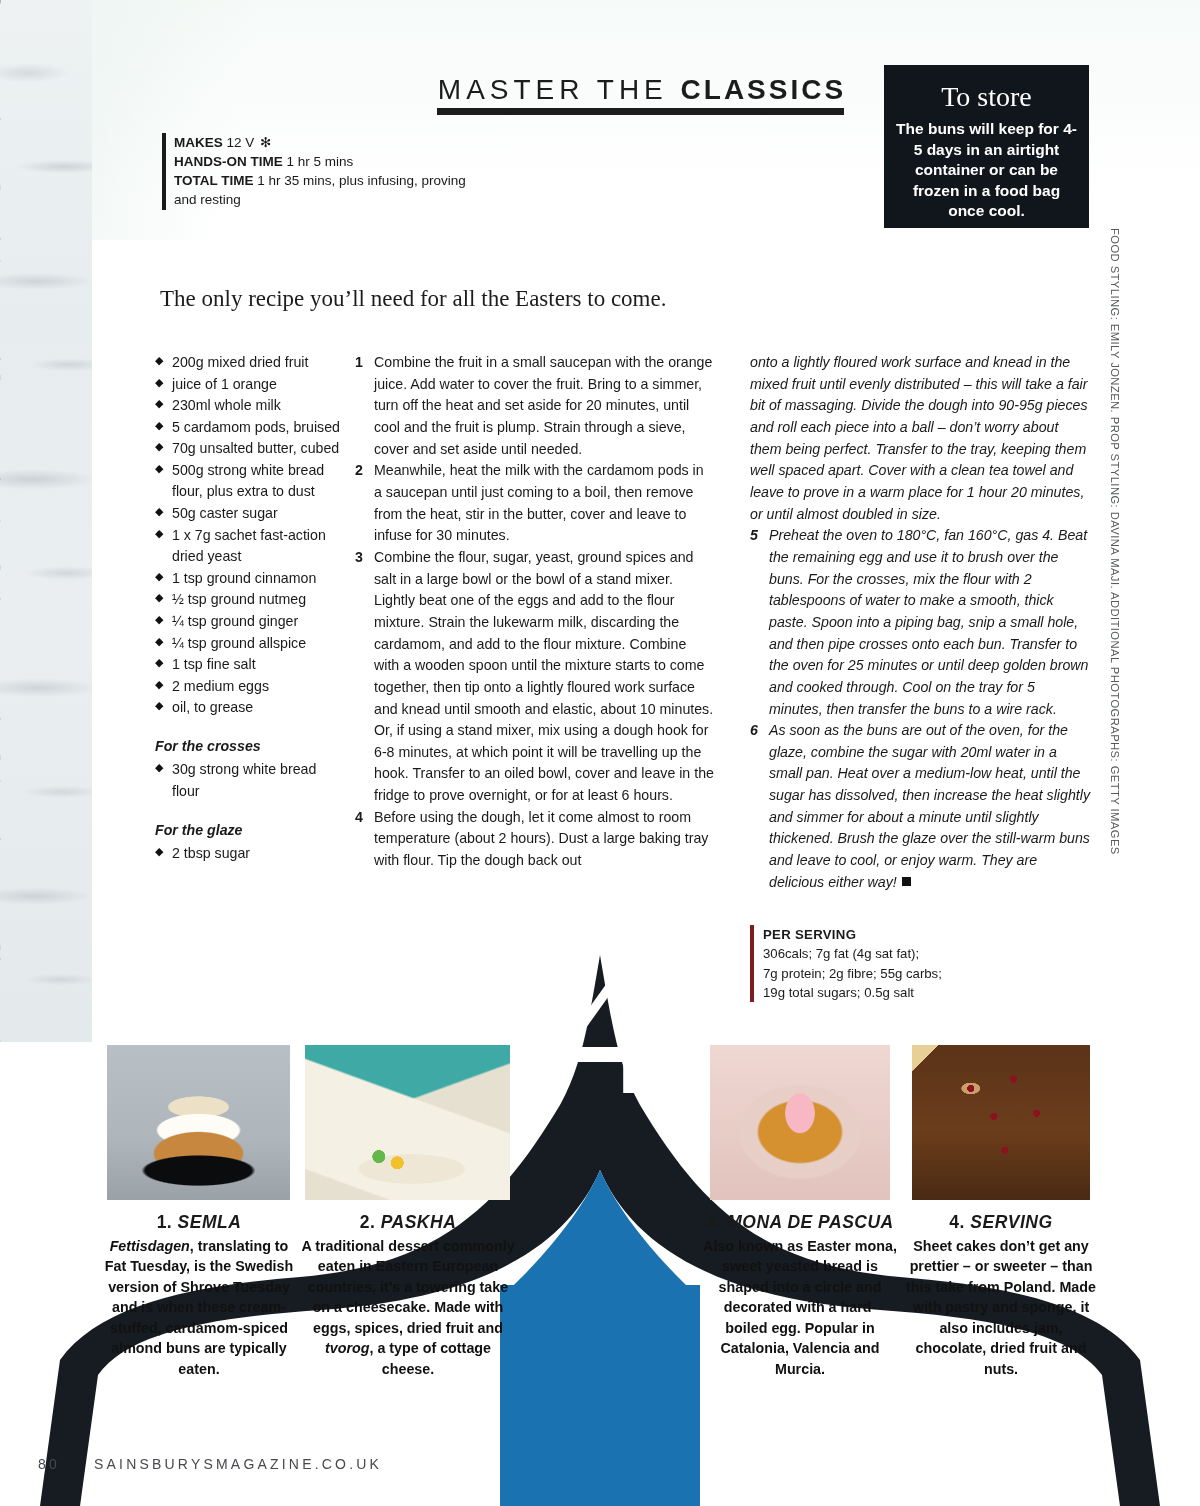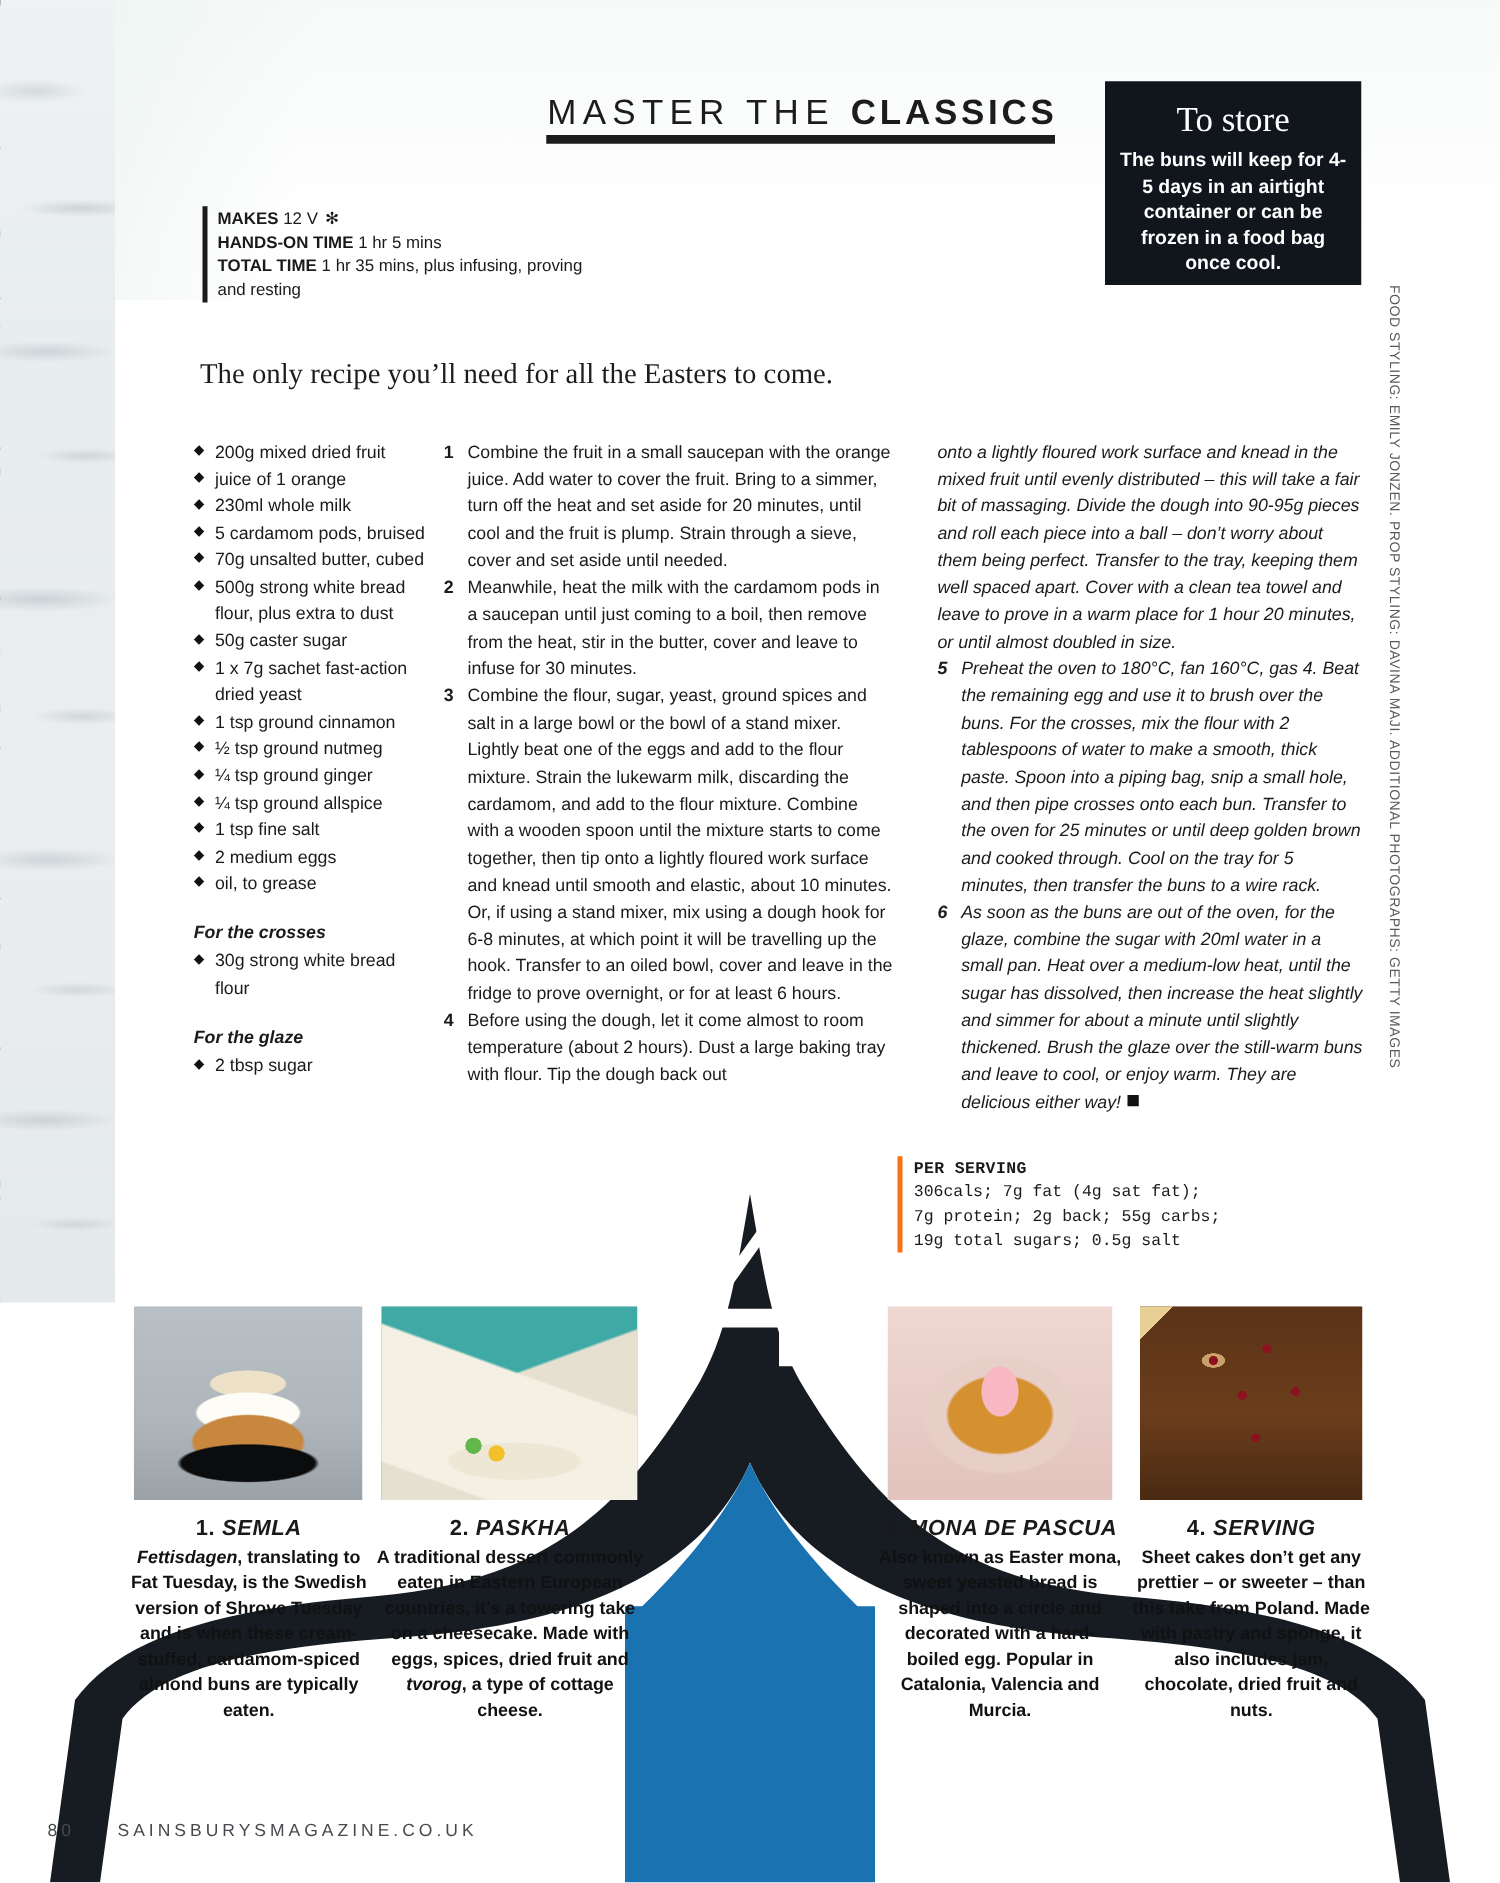--- a/index.html
+++ b/index.html
@@ -66,21 +66,21 @@
   }
   .tostore h3{
     margin:6px 0 6px 0;font-family:"Liberation Serif", serif;font-weight:400;font-size:28px;
   }
   .tostore p{margin:0;font-size:15.5px;line-height:1.33;font-weight:700;}
 
   
   .meta{
     position:absolute;left:162px;top:133px;width:300px;
     border-left:4px solid #1a1a1a;padding-left:8px;
-    font-size:13.5px;line-height:1.42;margin-top:32px;
+    font-size:13.5px;line-height:1.42;
   }
   .meta b{font-weight:700;}
   .vsym{letter-spacing:1px;}
 
   
   .recipe-title{
     position:absolute;left:160px;top:241px;
     font-size:30px;font-weight:700;letter-spacing:2.6px;color:#111;
   }
   .recipe-sub{
@@ -95,23 +95,23 @@
   .ing-head{font-style:italic;font-weight:700;font-size:14.2px;margin-top:17px;margin-bottom:2px;}
 
   .col-mid{position:absolute;left:355px;top:352px;width:360px;font-size:14.2px;line-height:1.525;}
   .col-right{position:absolute;left:750px;top:352px;width:340px;font-size:14.2px;line-height:1.525;font-style:italic;}
   .step{position:relative;padding-left:19px;margin:0;}
   .step .num{position:absolute;left:0;top:0;font-weight:700;}
   .sq{display:inline-block;width:9px;height:9px;background:#111;vertical-align:1px;margin-left:5px;}
 
   
   .perserv{
-    position:absolute;left:718px;top:925px;width:280px;
-    border-left:4px solid #f97316;padding-left:9px;
-    font-size:13.2px;line-height:1.46;font-family:Liberation Mono, monospace;
+    position:absolute;left:750px;top:925px;width:280px;
+    border-left:4px solid #7f1d1d;padding-left:9px;
+    font-size:13.2px;line-height:1.46;
   }
   .perserv .ps-h{font-weight:700;letter-spacing:.3px;}
 
   
   .credits{
     position:absolute;left:1103px;top:228px;
     width:676px;height:20px;
     transform-origin:0 0;transform:rotate(90deg) translateY(-18px);
     font-size:11.2px;letter-spacing:.45px;color:#55595c;white-space:nowrap;
   }
@@ -245,21 +245,21 @@
     </div>
   <div class="col-right">
       <div class="step" style="padding-left: 0px;"><span>onto a lightly floured work surface and knead in the mixed fruit until evenly distributed – this will take a fair bit of massaging. Divide the dough into 90-95g pieces and roll each piece into a ball – don’t worry about them being perfect. Transfer to the tray, keeping them well spaced apart. Cover with a clean tea towel and leave to prove in a warm place for 1 hour 20 minutes, or until almost doubled in size.</span></div>
       <div class="step"><span class="num">5</span><span>Preheat the oven to 180°C, fan 160°C, gas 4. Beat the remaining egg and use it to brush over the buns. For the crosses, mix the flour with 2 tablespoons of water to make a smooth, thick paste. Spoon into a piping bag, snip a small hole, and then pipe crosses onto each bun. Transfer to the oven for 25 minutes or until deep golden brown and cooked through. Cool on the tray for 5 minutes, then transfer the buns to a wire rack.</span></div>
       <div class="step"><span class="num">6</span><span>As soon as the buns are out of the oven, for the glaze, combine the sugar with 20ml water in a small pan. Heat over a medium-low heat, until the sugar has dissolved, then increase the heat slightly and simmer for about a minute until slightly thickened. Brush the glaze over the still-warm buns and leave to cool, or enjoy warm. They are delicious either way!</span><span class="sq"></span></div>
     </div>
 
   <div class="perserv">
     <div class="ps-h">PER SERVING</div>
     <div>306cals; 7g fat (4g sat fat);</div>
-    <div>7g protein; 2g back; 55g carbs;</div>
+    <div>7g protein; 2g fibre; 55g carbs;</div>
     <div>19g total sugars; 0.5g salt</div>
   </div>
 
   <div class="credits">FOOD STYLING: EMILY JONZEN. PROP STYLING: DAVINA MAJI. ADDITIONAL PHOTOGRAPHS: GETTY IMAGES</div>
 
   <svg class="arch" viewBox="0 0 1200 601" preserveAspectRatio="none">
     <path id="arch-black-path" d="M600,50 C612,120 618,160 640,200 C700,300 760,360 900,372 C1010,381 1100,400 1140,455 L1160,601 L1120,601 L1102,470 C1070,425 980,412 880,405 C700,393 628,330 600,265 C572,330 500,393 320,405 C220,412 130,425 98,470 L80,601 L40,601 L60,455 C100,400 190,381 300,372 C440,360 500,300 560,200 C582,160 588,120 600,50 Z" fill="#161c22"></path>
     <path id="arch-blue-path" d="M600,265 C628,330 700,393 700,393 L700,601 L500,601 L500,393 C500,393 572,330 600,265 Z" fill="#1b72b0"></path>
     <rect id="blue-panel" x="500" y="380" width="200" height="221" fill="#1b72b0"></rect>
   </svg>

